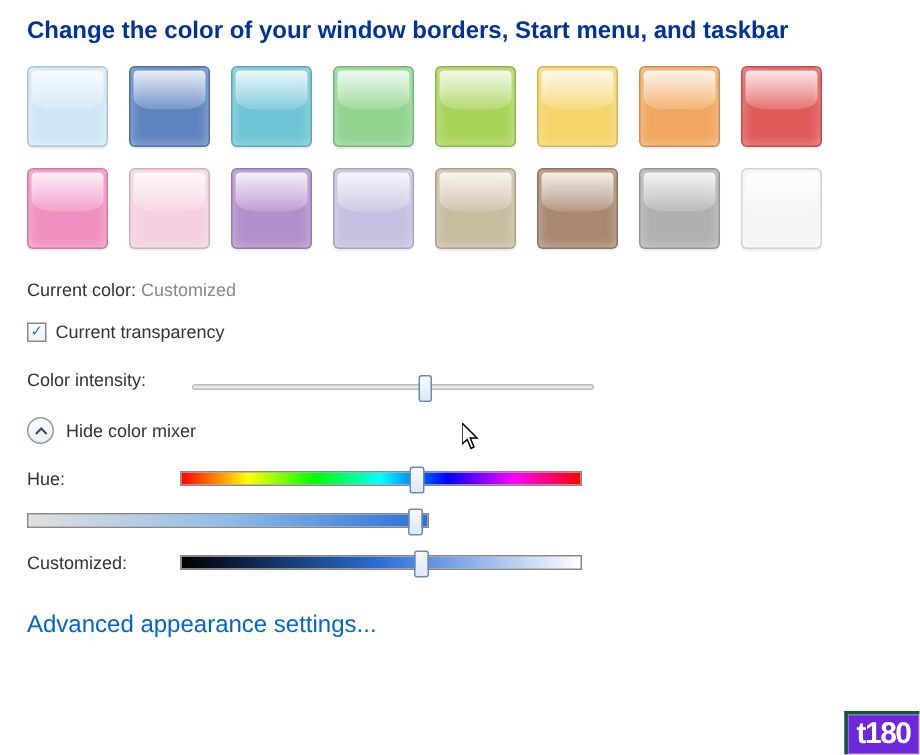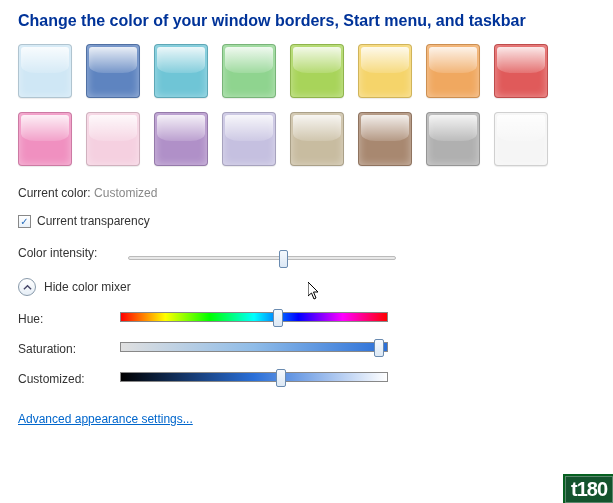--- a/index.html
+++ b/index.html
@@ -102,21 +102,21 @@
     .chevron-circle {
       width: 18px; height: 18px;
       border: 1px solid #8899aa;
       border-radius: 50%;
       display: flex; align-items: center; justify-content: center;
       background: linear-gradient(#fff,#e6eef6);
     }
     .chevron-circle svg { width: 9px; height: 9px; }
     .mixer-row {
       display: flex;
-      align-items: flex-start;
+      align-items: center;
       margin-bottom: 16px;
     }
     .mixer-label {
       width: 102px;
       color: #333;
     }
     .mixer-track {
       position: relative;
       height: 10px;
       flex: 0 0 268px;
@@ -136,37 +136,36 @@
       top: -4px;
       width: 10px;
       height: 18px;
       background: linear-gradient(#f5f9fd,#dce8f5);
       border: 1px solid #6a8bb0;
       border-radius: 2px;
       cursor: pointer;
     }
     .link {
       color: #0066cc;
-      font-size: 12px;
+      font-size: 16px;
       cursor: pointer;
       margin-top: 10px;
       display: inline-block;
-      text-decoration: underline;
     }
     .cursor {
       position: absolute;
       left: 308px;
       top: 282px;
       pointer-events: none;
     }
     .badge {
       position: absolute;
       right: 0;
       bottom: 0;
-      background: #14532d;
+      background: #6d28d9;
       color: #fff;
       font-family: Arial, sans-serif;
       font-weight: bold;
       font-size: 20px;
       padding: 2px 6px;
       letter-spacing: -1px;
       border: 2px solid #066020;
       border-right: none;
       border-bottom: none;
       box-shadow: inset 0 0 0 1px rgba(255,255,255,0.3);
@@ -225,21 +224,20 @@
 </div>
 
 <div class="mixer-row">
   <span class="mixer-label">Hue:</span>
   <div class="mixer-track hue-bg">
     <div class="mixer-thumb" id="thumb-hue" style="left: 152.22px;"></div>
   </div>
 </div>
 
 <div class="mixer-row">
-  <span class="mixer-label">Saturation:</span>
   <div class="mixer-track sat-bg">
     <div class="mixer-thumb" id="thumb-sat" style="left: 252.84px;"></div>
   </div>
 </div>
 
 <div class="mixer-row">
   <span class="mixer-label">Customized:</span>
   <div class="mixer-track bri-bg">
     <div class="mixer-thumb" id="thumb-bri" style="left: 154.8px;"></div>
   </div>

